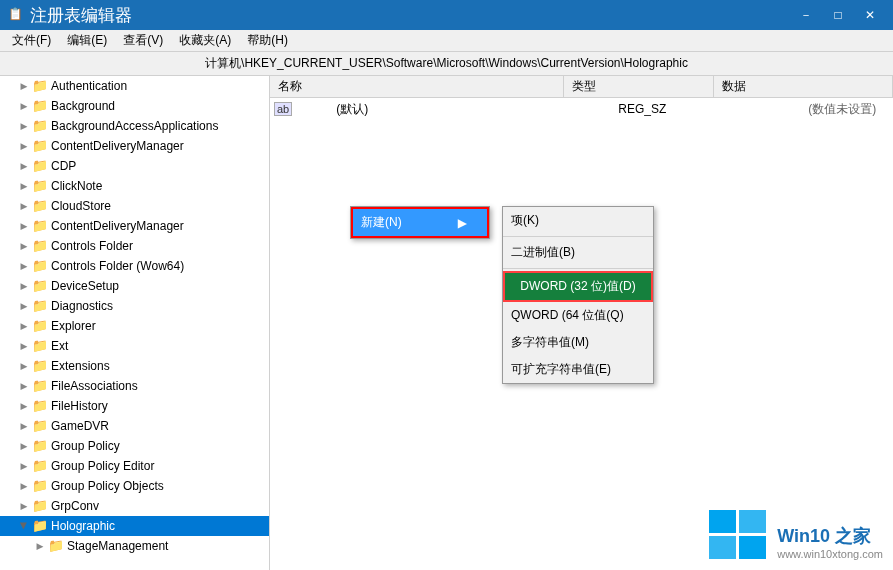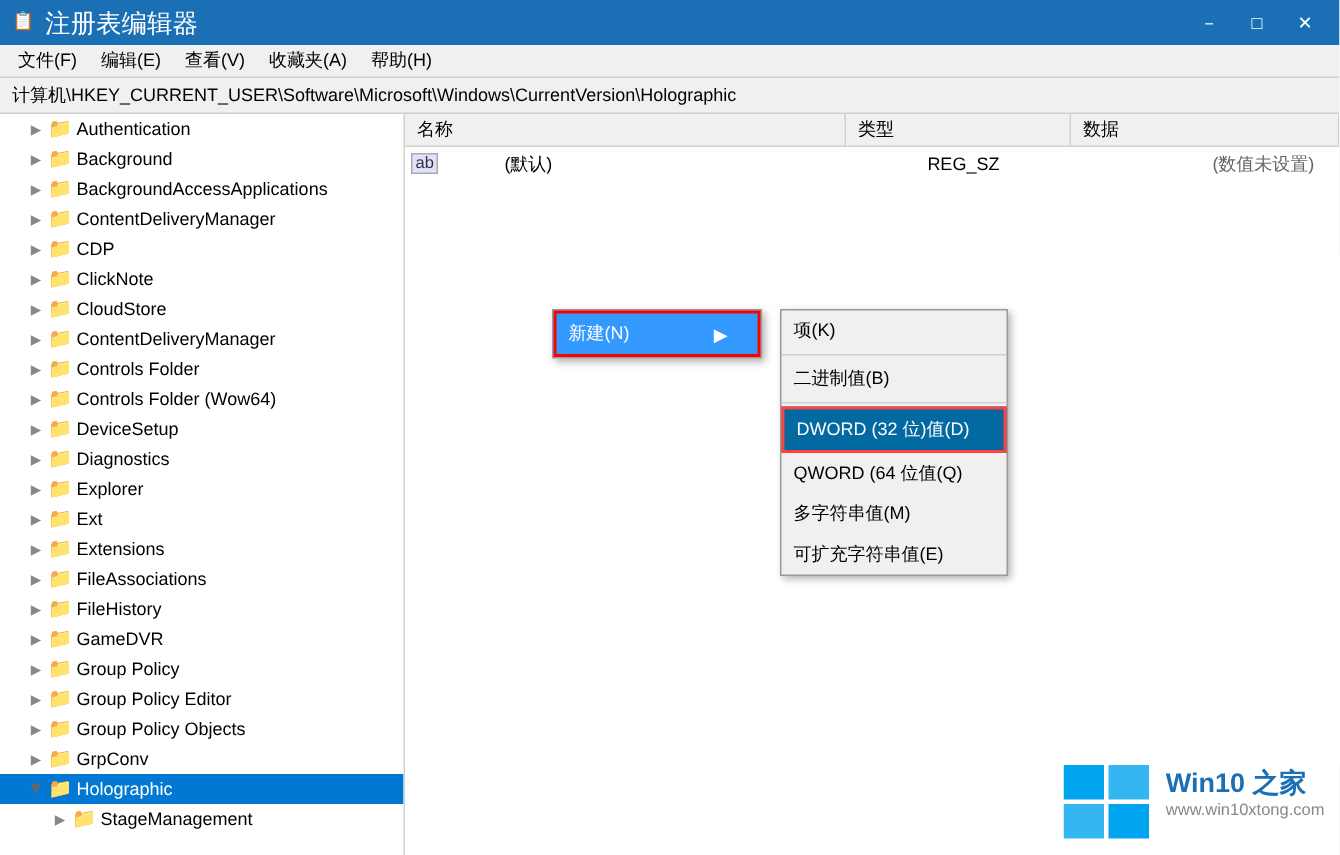--- a/index.html
+++ b/index.html
@@ -70,20 +70,21 @@
     
     .address-bar {
       background: #f0f0f0;
       height: 24px;
       display: flex;
       align-items: center;
       padding: 0 8px;
       border-bottom: 1px solid #d0d0d0;
       font-size: 12px;
       color: #000;
+      justify-content: center;
     }
 
     
     .main-content {
       display: flex;
       height: calc(570px - 76px);
     }
 
     
     .tree-panel {
@@ -171,21 +172,20 @@
     .reg-name { width: 242px; font-size: 12px; }
     .reg-type { width: 150px; font-size: 12px; }
     .reg-data { font-size: 12px; color: #666; }
 
     
     .context-menu-overlay {
       position: absolute;
       top: 130px;
       left: 80px;
       z-index: 100;
-      margin-left: 18px;
     }
 
     
     .new-menu {
       background: #f0f0f0;
       border: 1px solid #999;
       box-shadow: 2px 2px 5px rgba(0,0,0,0.3);
       width: 140px;
     }
     .new-menu-item {
@@ -211,37 +211,38 @@
       width: 152px;
       z-index: 101;
     }
     .sub-menu-item {
       padding: 5px 8px;
       font-size: 12px;
       cursor: pointer;
       color: #000;
     }
     .sub-menu-item.highlighted {
-      background: #0369a1;
+      background: #15803d;
       color: white;
       border: 2px solid #ff4040;
+      text-align: center;
     }
     .sub-menu-divider {
       height: 1px;
       background: #d0d0d0;
       margin: 2px 0;
     }
 
     
     .watermark {
       position: absolute;
       bottom: 10px;
       right: 10px;
       display: flex;
-      align-items: flex-start;
+      align-items: flex-end;
       gap: 8px;
     }
     .win-logo {
       width: 60px;
       height: 50px;
     }
     .watermark-text {
       color: #1a6fb5;
       font-size: 18px;
       font-weight: bold;

